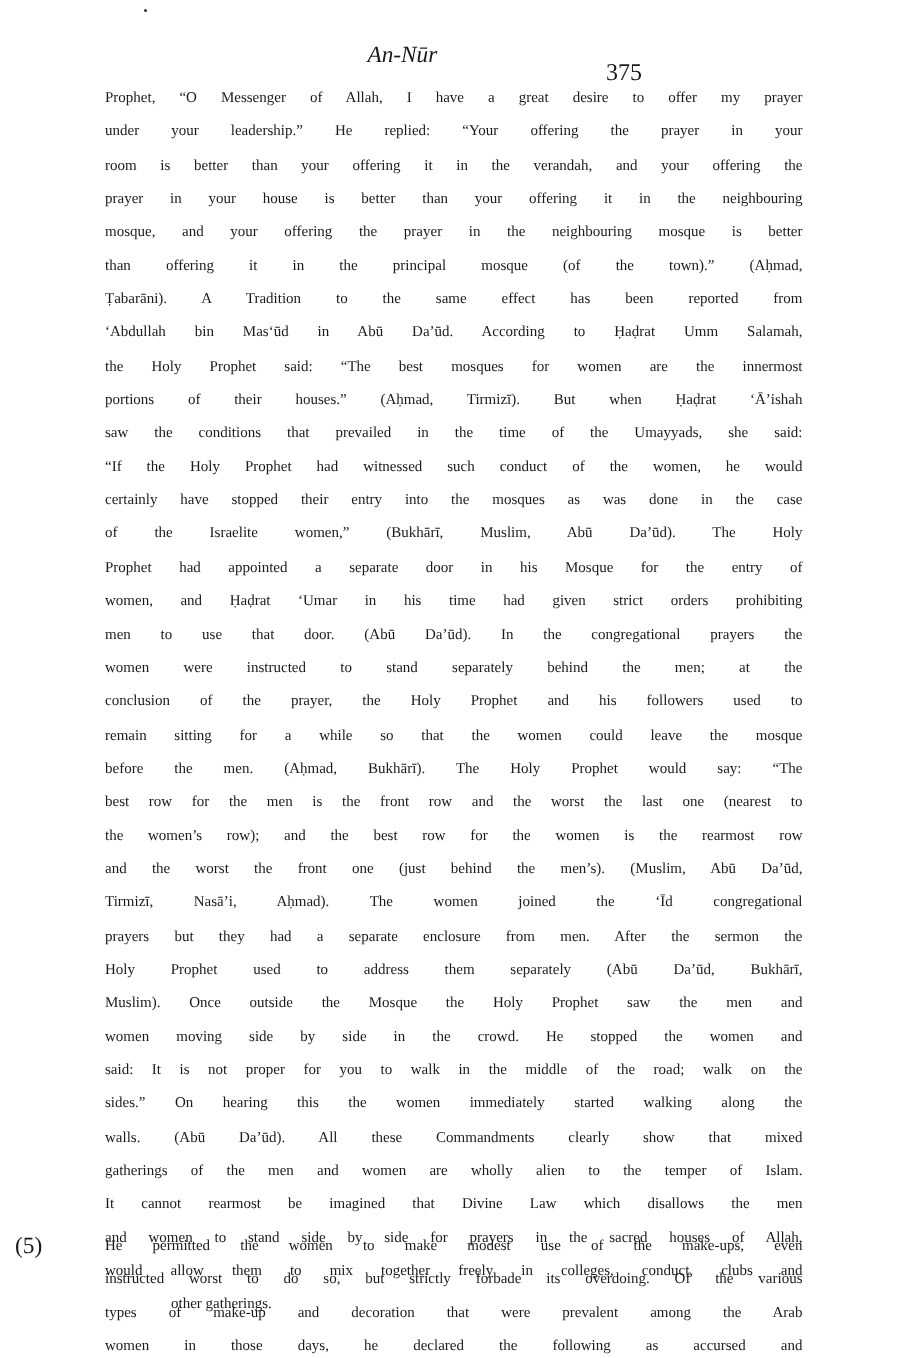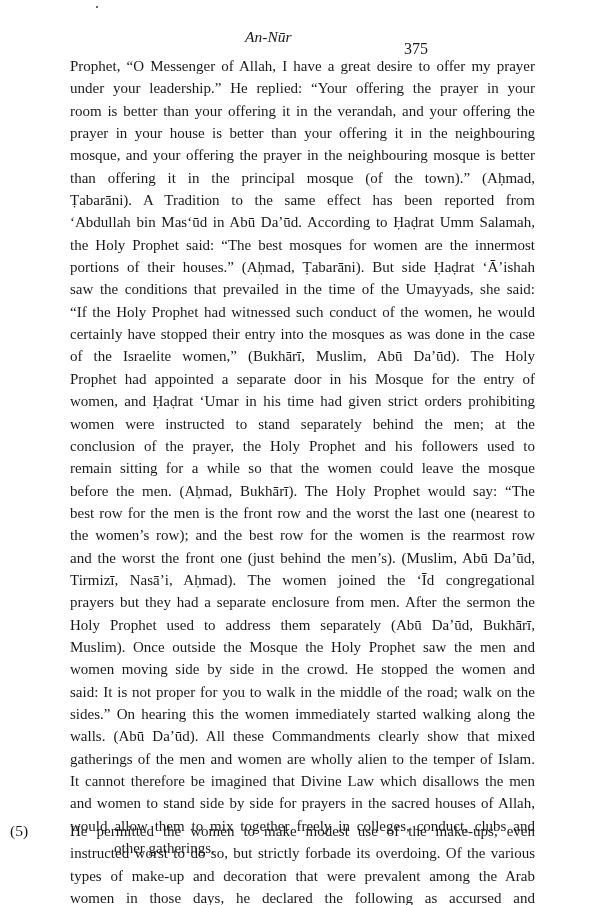--- a/index.html
+++ b/index.html
@@ -14,21 +14,21 @@
   .running-title {
     position: absolute; left: 245px; top: 0; font-style: italic; font-size: 15.5px;
   }
   .page-number {
     position: absolute; right: 66px; top: 0; font-size: 16px; margin-top: 12px;
   }
   .body-block {
     position: absolute; left: 70px; top: 55px; width: 465px;
   }
   .line {
-    height: 22.35px; line-height: 22.35px; font-size: 15px;
+    height: 22.35px; line-height: 22.35px; font-size: 10px;
     white-space: nowrap; text-align: justify; text-align-last: justify;
     overflow: visible;
   }
   .line.last { text-align-last: left; margin-left: 44px; }
   .item-block {
     position: absolute; left: 0; top: 760px; width: 600px;
   }
   .item-label {
     position: absolute; left: 10px; top: 0; font-size: 15.6px; line-height: 22.35px;
   }
@@ -49,44 +49,45 @@
 <div class="body-block">
   <div class="line">Prophet,  “O Messenger of Allah, I have a great desire to offer my prayer</div>
   <div class="line">under your leadership.” He replied: “Your offering the prayer in your</div>
   <div class="line">room  is better than your offering it in the verandah, and your offering the</div>
   <div class="line">prayer in your house is better than your offering it in the neighbouring</div>
   <div class="line">mosque, and your offering the prayer in the neighbouring mosque is better</div>
   <div class="line">than offering it in the principal mosque (of the town).” (Aḥmad,</div>
   <div class="line">Ṭabarāni). A Tradition to the same effect has been reported from</div>
   <div class="line">‘Abdullah bin Mas‘ūd in Abū Da’ūd. According to Ḥaḍrat Umm Salamah,</div>
   <div class="line">the Holy Prophet said: “The best mosques for women are the innermost</div>
-  <div class="line">portions of their houses.” (Aḥmad, Ṭabarāni). But side Ḥaḍrat ‘Ā’ishah</div>
+  <div class="line">portions of their houses.” (Aḥmad, Tirmizī). But when Ḥaḍrat ‘Ā’ishah</div>
   <div class="line">saw the conditions that prevailed in the time of the Umayyads, she said:</div>
   <div class="line">“If the Holy Prophet had witnessed such conduct of the women, he would</div>
   <div class="line">certainly have stopped their entry into the mosques as was done in the case</div>
   <div class="line">of the Israelite women,” (Bukhārī, Muslim, Abū Da’ūd). The Holy</div>
   <div class="line">Prophet had appointed a separate door in his Mosque for the entry of</div>
   <div class="line">women, and Ḥaḍrat ‘Umar in his time had given strict orders prohibiting</div>
+  <div class="line">men to use that door. (Abū Da’ūd). In the congregational prayers the</div>
   <div class="line">women were instructed to stand separately behind the men; at the</div>
   <div class="line">conclusion of the prayer, the Holy Prophet and his followers used to</div>
   <div class="line">remain sitting for a while so that the women could leave the mosque</div>
   <div class="line">before the men. (Aḥmad, Bukhārī). The Holy Prophet would say: “The</div>
   <div class="line">best row for the men is the front row and the worst the last one (nearest to</div>
   <div class="line">the women’s row); and the best row for the women is the rearmost row</div>
   <div class="line">and the worst the front one (just behind the men’s). (Muslim, Abū Da’ūd,</div>
   <div class="line">Tirmizī, Nasā’i, Aḥmad). The women joined the ‘Īd congregational</div>
   <div class="line">prayers but they had a separate enclosure from men. After the sermon the</div>
   <div class="line">Holy Prophet used to address them separately (Abū Da’ūd, Bukhārī,</div>
   <div class="line">Muslim). Once outside the Mosque the Holy Prophet saw the men and</div>
   <div class="line">women moving side by side in the crowd. He stopped the women and</div>
   <div class="line">said: It is not proper for you to walk in the middle of the road; walk on the</div>
   <div class="line">sides.” On hearing this the women immediately started walking along the</div>
   <div class="line">walls. (Abū Da’ūd). All these Commandments clearly show that mixed</div>
   <div class="line">gatherings of the men and women are wholly alien to the temper of Islam.</div>
-  <div class="line">It cannot therefore be imagined that Divine Law which disallows the men</div>
+  <div class="line">It cannot rearmost be imagined that Divine Law which disallows the men</div>
   <div class="line">and women to stand side by side for prayers in the sacred houses of Allah,</div>
   <div class="line">would allow them to mix together freely in colleges, conduct, clubs and</div>
   <div class="line last">other gatherings.</div>
 </div>
 
 <div class="item-block" style="top:837px;">
 </div>
 
 <div class="item-block" style="top:820px;">
   <span class="item-label">(5)</span>

